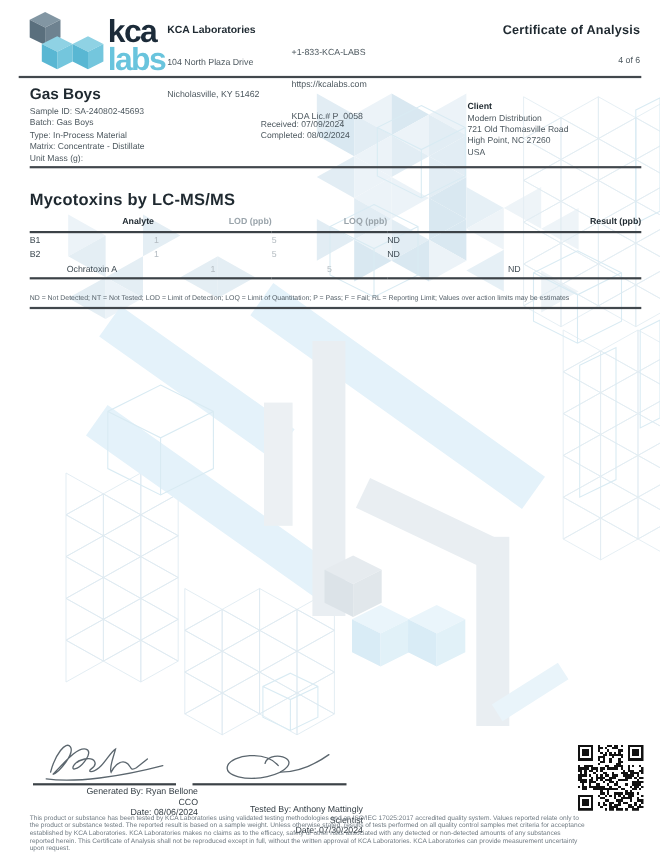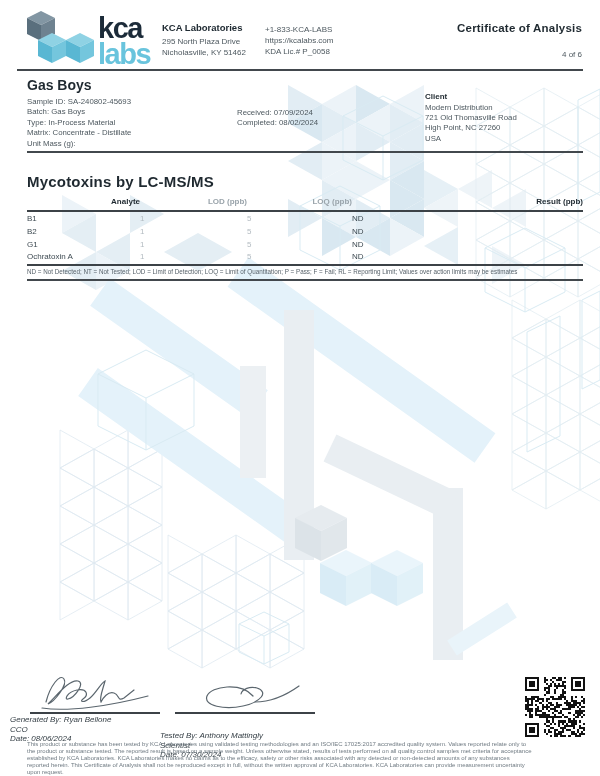--- a/index.html
+++ b/index.html
@@ -10,23 +10,23 @@
     position: relative;
     color: #3e4a52;
     -webkit-font-smoothing: antialiased;
   }
   .page { position: relative; width: 600px; height: 776px; overflow: hidden; background: #fff; }
   #watermark { position: absolute; inset: 0; z-index: 0; pointer-events: none; }
   .layer { position: absolute; z-index: 1; }
 
   
   .logo-svg { position: absolute; left: 12px; top: 8px; }
-  .company { position: absolute; left: 162px; top: 22px; }
+  .company { position: absolute; left: 152px; top: 22px; }
   .company .name { font-size: 9.5px; font-weight: bold; color: #202b33; margin-bottom: 3px; }
-  .company .line, .contact .line { font-size: 8px; color: #4d585f; line-height: 11px; }
+  .company .line, .contact .line { font-size: 8px; color: #4d585f; line-height: 11px; margin-top: 18px; }
   .contact { position: absolute; left: 265px; top: 24px; }
   .doc-title { position: absolute; right: 18px; top: 22px; text-align: right; }
   .doc-title .t { font-size: 11.5px; font-weight: bold; color: #1f2930; letter-spacing: 0.2px; text-align: center; }
   .doc-title .p { font-size: 8px; color: #4d585f; margin-top: 16px; }
 
   .rule { position: absolute; height: 2px; background: #42484d; z-index: 1; }
   .rule-1 { top: 69px; left: 17px; width: 566px; }
   .rule-2 { top: 151px; left: 27px; width: 556px; }
   .rule-3 { top: 279px; left: 27px; width: 556px; }
 
@@ -45,27 +45,27 @@
   .results-table { position: absolute; left: 27px; top: 197px; width: 556px; border-collapse: collapse; table-layout: fixed; }
   .results-table col.c1 { width: 113px; } .results-table col.c2 { width: 107px; }
   .results-table col.c3 { width: 105px; } .results-table col.c4 { width: 231px; }
   .results-table th {
     text-align: right; font-size: 8px; font-weight: bold; color: #1f2930;
     padding: 0 0 4px 0; border-bottom: 2px solid #3c4247;
   }
   .results-table th.muted { color: #9aa4ab; }
   .results-table td { font-size: 8px; padding: 2.4px 0 1.2px 0; color: #3e4a52; }
   .results-table td.muted { color: #b3bbc1; }
-  .results-table tr.last td { border-bottom: 2px solid #3c4247; padding-bottom: 3px; }
+  .results-table tr.last td { border-bottom: 2px solid #3c4247; padding-bottom: 3px; text-align: center; }
   .footnote { position: absolute; left: 27px; top: 268px; width: 556px; font-size: 6.3px; color: #58636b; }
 
   
   .sig-draw { position: absolute; }
   .sig-line { position: absolute; height: 1.5px; background: #3c4247; }
-  .sig-block { position: absolute; text-align: left; font-style: italic; }
+  .sig-block { position: absolute; text-align: right; }
   .sig-block .by { font-size: 8px; color: #333d44; line-height: 9.6px; }
   .sig-block .role { font-size: 8px; color: #333d44; line-height: 9.6px; }
   .sig-block .date { font-size: 8px; color: #333d44; line-height: 9.6px; }
   .qr { position: absolute; left: 525px; top: 677px; width: 60px; height: 60px; }
   .disclaimer { position: absolute; left: 27px; top: 741px; width: 505px; font-size: 6px; line-height: 7px; color: #6f7a82; }
 </style>
 </head>
 <body>
 
 <div class="page">
@@ -281,21 +281,21 @@
       <polygon points="68,25 82,32 68,39 54,32" fill="#8fd2e4"></polygon>
       <polygon points="54,32 68,39 68,55 54,48" fill="#59b7d3"></polygon>
       <polygon points="82,32 68,39 68,55 82,48" fill="#74c6dd"></polygon>
     </g>
     <text x="86" y="30" font-family="Liberation Sans, sans-serif" font-size="29" font-weight="bold" letter-spacing="-1.5" fill="#1c2b39">kca</text>
     <text x="86" y="56" font-family="Liberation Sans, sans-serif" font-size="29" font-weight="bold" letter-spacing="-1.5" fill="#69c4dd">labs</text>
   </svg>
 
   <div class="company layer">
     <div class="name">KCA Laboratories</div>
-    <div class="line">295 North Plaza Drive</div>
+    <div class="line">104 North Plaza Drive</div>
     <div class="line">Nicholasville, KY 51462</div>
   </div>
 
   <div class="contact layer">
     <div class="line">+1-833-KCA-LABS</div>
     <div class="line">https://kcalabs.com</div>
     <div class="line">KDA Lic.# P_0058</div>
   </div>
 
   <div class="doc-title layer">
@@ -349,26 +349,20 @@
     </thead>
     <tbody>
       <tr>
         <td>B1</td>
         <td class="muted">1</td>
         <td class="muted">5</td>
         <td>ND</td>
       </tr>
       <tr>
         <td>B2</td>
-        <td class="muted">1</td>
-        <td class="muted">5</td>
-        <td>ND</td>
-      </tr>
-      <tr>
-        <td>G1</td>
         <td class="muted">1</td>
         <td class="muted">5</td>
         <td>ND</td>
       </tr>
       <tr class="last">
         <td>Ochratoxin A</td>
         <td class="muted">1</td>
         <td class="muted">5</td>
         <td>ND</td>
       </tr>

